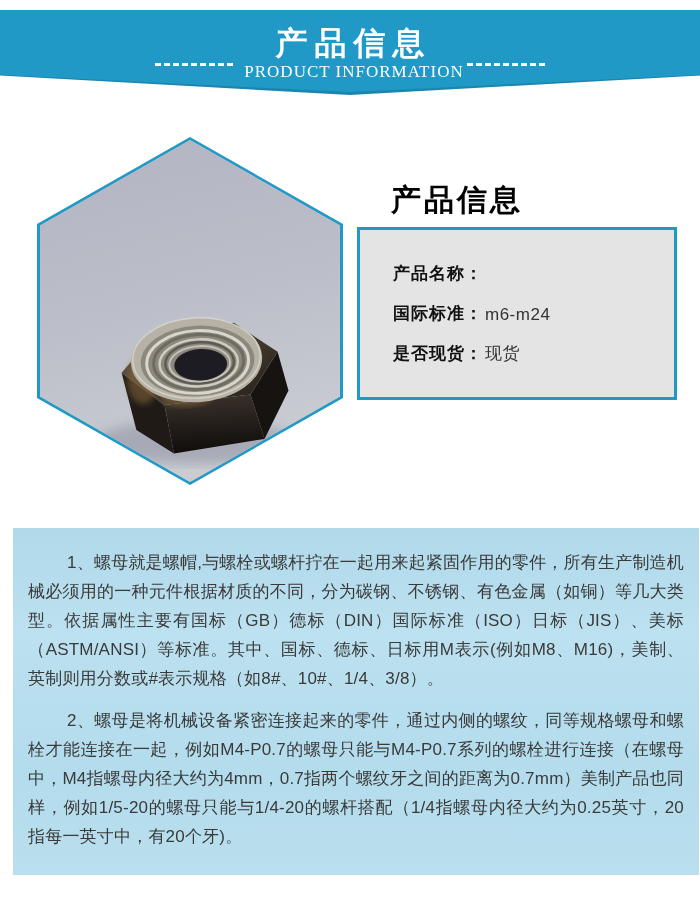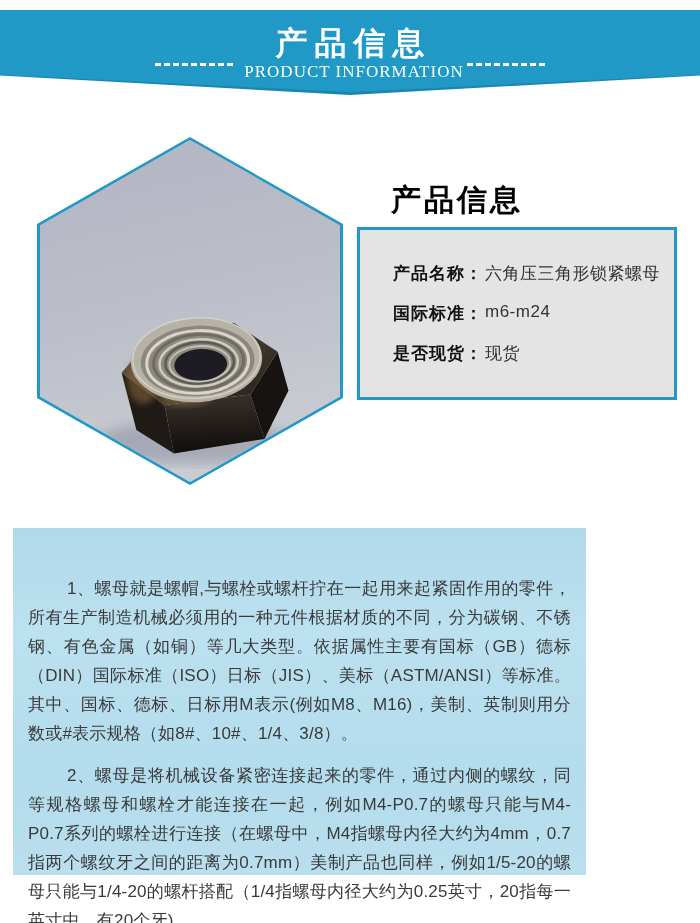--- a/index.html
+++ b/index.html
@@ -49,30 +49,30 @@
   
   .section-title{
     position:absolute;left:391px;top:180px;
     font-size:30px;font-weight:bold;color:#000;letter-spacing:3px;
   }
   .spec-box{
     position:absolute;left:357px;top:227px;width:320px;height:173px;
     box-sizing:border-box;border:3px solid #2199c7;background:#e4e4e4;
     padding:32px 6px 0 33px;
   }
-  .spec-row{display:flex;align-items:flex-start;margin-bottom:17px;white-space:nowrap;}
+  .spec-row{display:flex;align-items:flex-end;margin-bottom:17px;white-space:nowrap;}
   .spec-label{font-size:17px;font-weight:bold;color:#111;letter-spacing:1px;}
   .spec-value{font-size:17px;color:#333;margin-left:2px;letter-spacing:0.5px;}
 
   
   .desc-panel{
-    position:absolute;left:13px;top:528px;width:573px;height:347px;
+    position:absolute;left:13px;top:528px;width:686px;height:347px;
     box-sizing:border-box;
     background:linear-gradient(180deg,#b0d9ea 0%,#bce1f0 30%,#b3dcec 70%,#badfee 100%);
-    padding:46px 15px 0 15px;
+    padding:20px 15px 0 15px;
   }
   .desc-panel p{
     margin:0 0 13px 0;font-size:17px;line-height:29px;color:#3a3a3a;
     text-indent:2.3em;text-align:justify;letter-spacing:0.2px;
   }
 </style>
 </head>
 <body>
 
 <div class="page">
@@ -138,21 +138,20 @@
           <ellipse cx="160" cy="222" rx="65" ry="41" fill="none" stroke="#eae7de" stroke-width="1.5" opacity="0.55"></ellipse>
         </g>
       </svg>
     </div>
   </div>
 
   <div class="section-title">产品信息</div>
   <div class="spec-box">
     <div class="spec-row">
       <span class="spec-label">产品名称：</span>
-      <span class="spec-value">六角压三角形锁紧螺母</span>
     </div>
     <div class="spec-row">
       <span class="spec-label">国际标准：</span>
       <span class="spec-value">m6-m24</span>
     </div>
     <div class="spec-row">
       <span class="spec-label">是否现货：</span>
       <span class="spec-value">现货</span>
     </div>
   </div>

